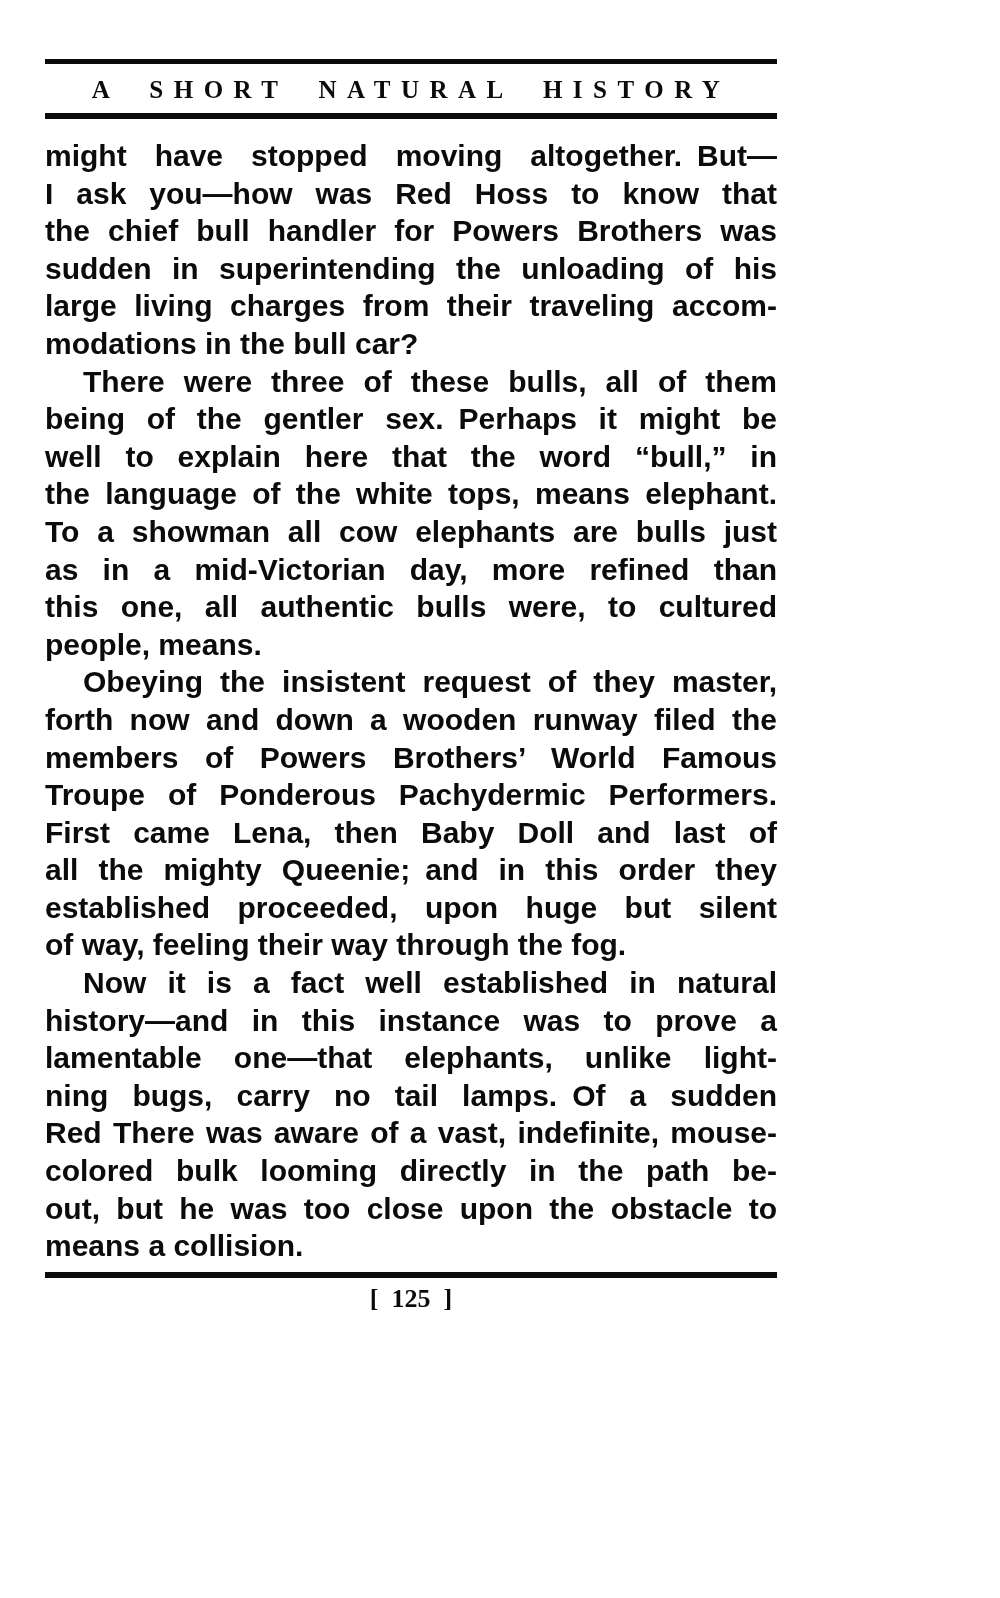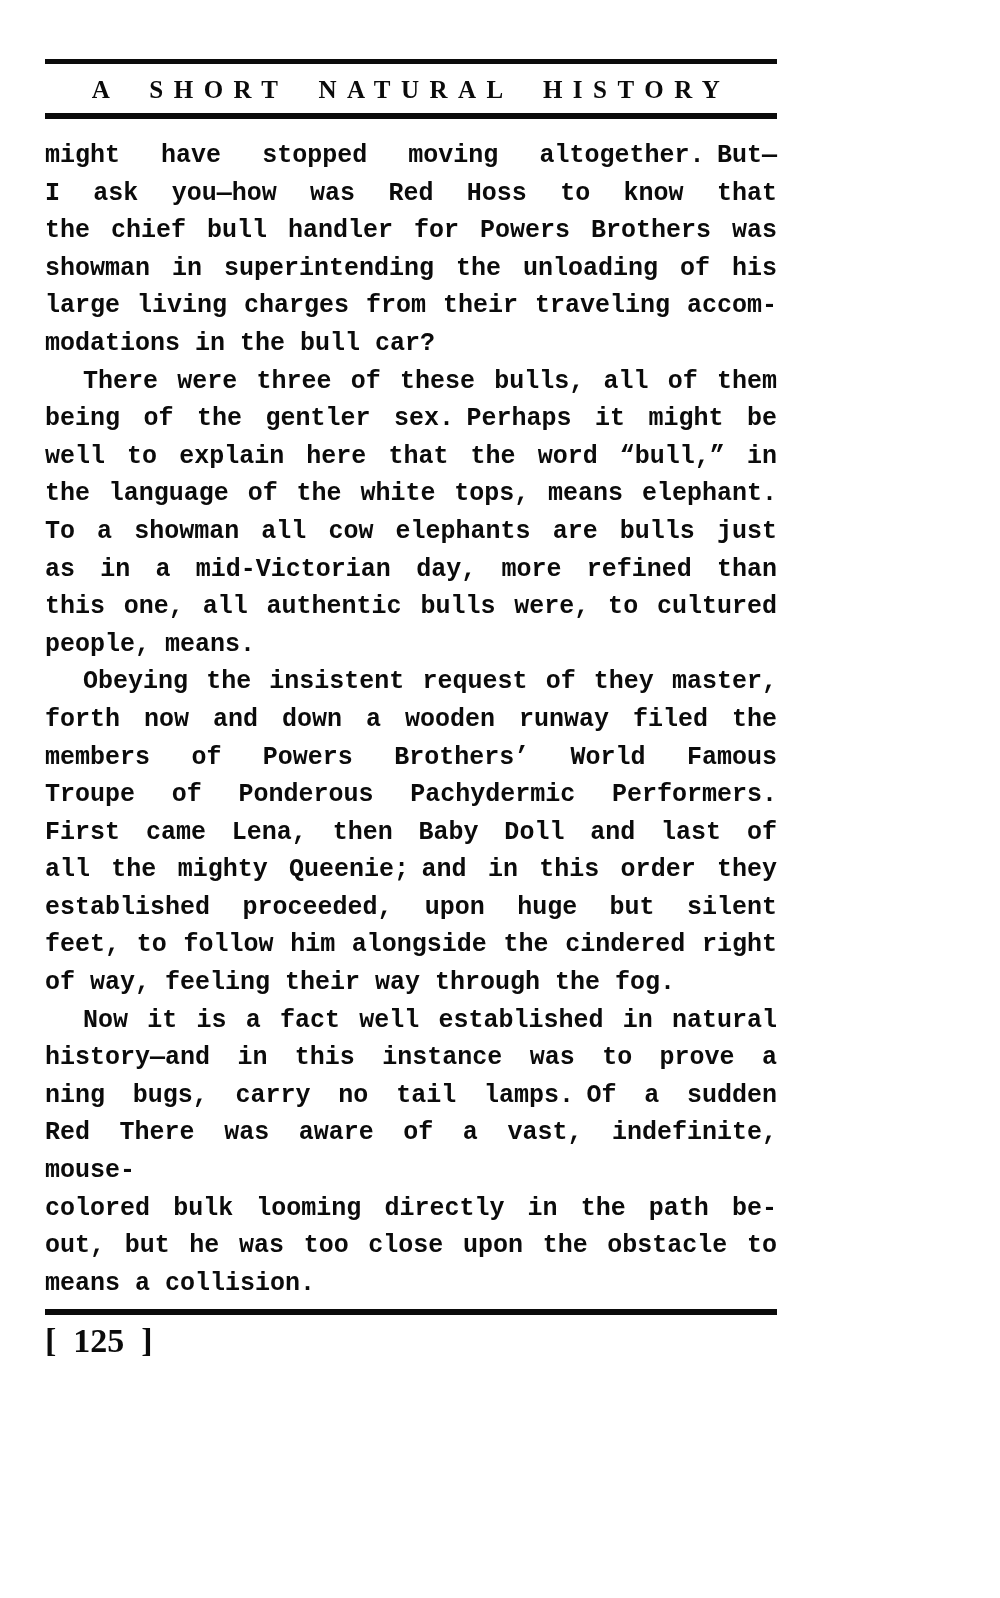--- a/index.html
+++ b/index.html
@@ -32,43 +32,44 @@
     text-align: center;
     letter-spacing: 0.42em;
     word-spacing: 0.55em;
     padding: 13px 0 11px 0;
     white-space: nowrap;
   }
   .text-block {
     margin-top: 18px;
   }
   .line {
-    font-family: Liberation Mono, monospace;
+    font-family: Liberation Sans, sans-serif;
     font-weight: bold;
-    font-size: 25px;
+    font-size: 30px;
     line-height: 37.6px;
     color: var(--ink);
     text-align: justify;
     text-align-last: justify;
   }
   .line.last {
     text-align-last: left;
   }
   .line.indent {
     text-indent: 38px;
   }
   .footer-rule {
     margin-top: 7px;
   }
   .page-number {
     font-family: "Liberation Serif", "DejaVu Serif", serif;
     font-weight: bold;
-    font-size: 34px;
+    font-size: 26px;
     line-height: 1.3;
     color: var(--ink);
+    text-align: center;
     margin-top: 4px;
     word-spacing: 0.25em;
   }
 </style>
 </head>
 <body>
 
 <div class="page">
   <div class="content">
 
@@ -76,21 +77,21 @@
 
     <div class="header-title">A SHORT NATURAL HISTORY</div>
 
     <div class="rule"></div>
 
     <div class="text-block">
         <div class="paragraph">
           <div class="line">might have stopped moving altogether. But—</div>
           <div class="line">I ask you—how was Red Hoss to know that</div>
           <div class="line">the chief bull handler for Powers Brothers was</div>
-          <div class="line">showman in superintending the unloading of his</div>
+          <div class="line">sudden in superintending the unloading of his</div>
           <div class="line">large living charges from their traveling accom-</div>
           <div class="line last">modations in the bull car?</div>
         </div>
         <div class="paragraph">
           <div class="line indent">There were three of these bulls, all of them</div>
           <div class="line">being of the gentler sex. Perhaps it might be</div>
           <div class="line">well to explain here that the word “bull,” in</div>
           <div class="line">the language of the white tops, means elephant.</div>
           <div class="line">To a showman all cow elephants are bulls just</div>
           <div class="line">as in a mid-Victorian day, more refined than</div>
@@ -98,26 +99,26 @@
           <div class="line last">people, means.</div>
         </div>
         <div class="paragraph">
           <div class="line indent">Obeying the insistent request of they master,</div>
           <div class="line">forth now and down a wooden runway filed the</div>
           <div class="line">members of Powers Brothers’ World Famous</div>
           <div class="line">Troupe of Ponderous Pachydermic Performers.</div>
           <div class="line">First came Lena, then Baby Doll and last of</div>
           <div class="line">all the mighty Queenie; and in this order they</div>
           <div class="line">established proceeded, upon huge but silent</div>
-          <div class="line">feet, to follow him alongside the cindered right</div>
           <div class="line last">of way, feeling their way through the fog.</div>
         </div>
         <div class="paragraph">
           <div class="line indent">Now it is a fact well established in natural</div>
           <div class="line">history—and in this instance was to prove a</div>
+          <div class="line">lamentable one—that elephants, unlike light-</div>
           <div class="line">ning bugs, carry no tail lamps. Of a sudden</div>
           <div class="line">Red There was aware of a vast, indefinite, mouse-</div>
           <div class="line">colored bulk looming directly in the path be-</div>
           <div class="line">out, but he was too close upon the obstacle to</div>
           <div class="line last">means a collision.</div>
         </div>
       </div>
 
     <div class="rule footer-rule"></div>
 

